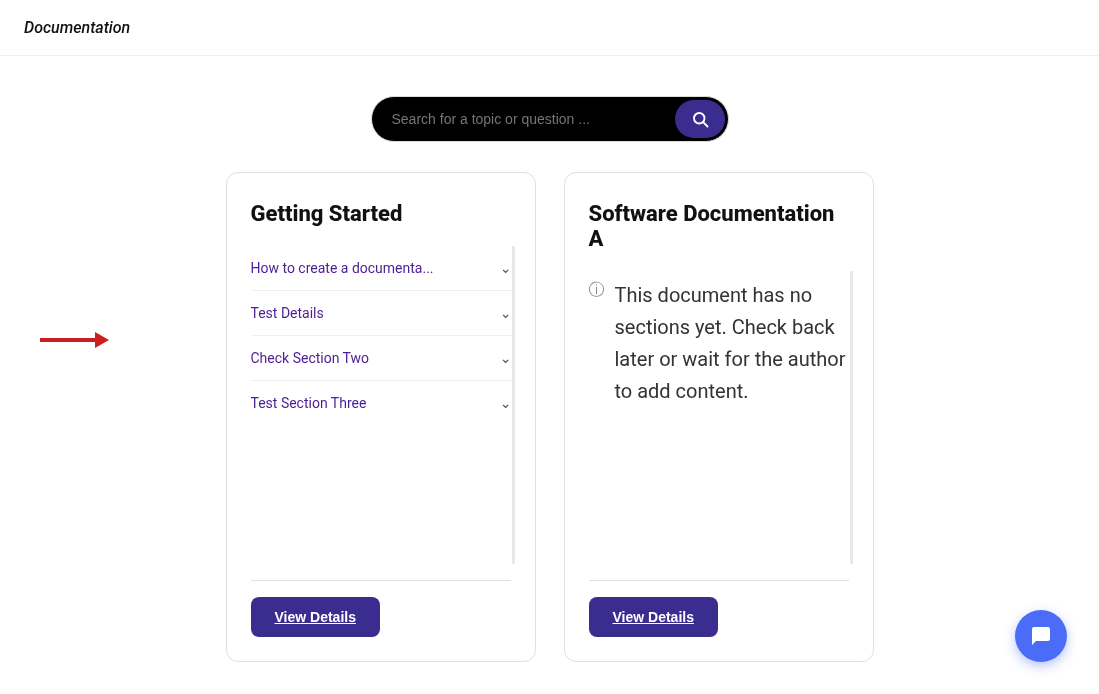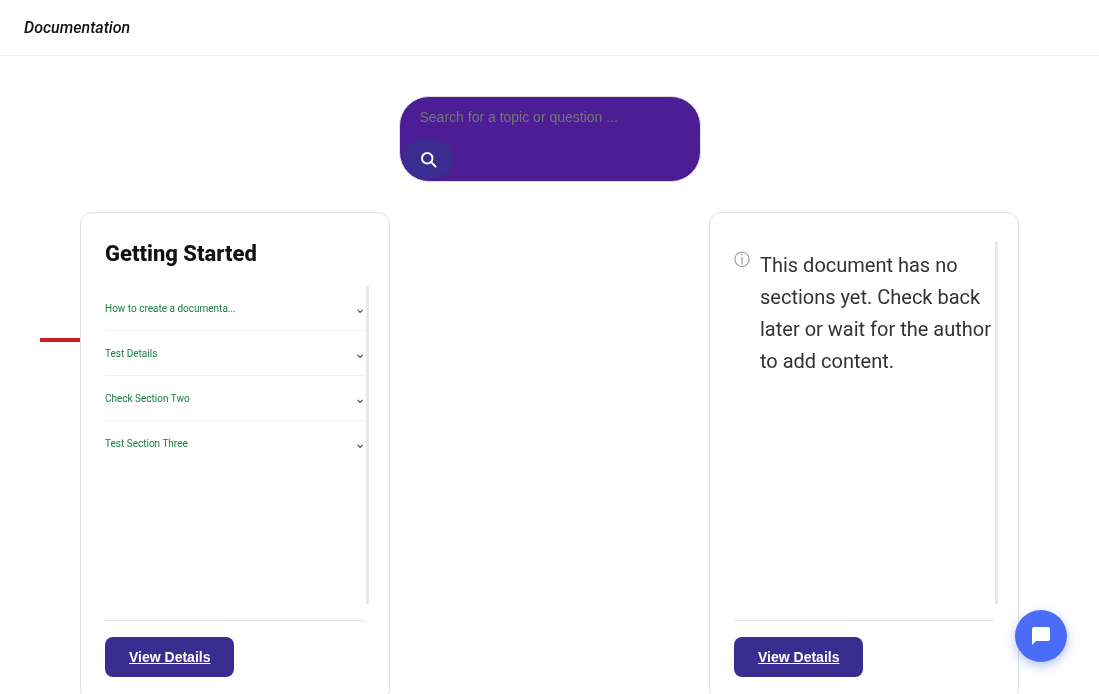--- a/index.html
+++ b/index.html
@@ -29,26 +29,25 @@
     }
 
     
     .search-container {
       display: flex;
       justify-content: center;
       margin: 40px auto 30px;
     }
     .search-wrapper {
       display: flex;
-      align-items: flex-start;
+      align-items: center;
       border: 1.5px solid #ddd;
       border-radius: 30px;
       overflow: hidden;
-      background: #4c1d95;
-      flex-direction: column;
+      background: #000000;
     }
     .search-input {
       border: none;
       outline: none;
       padding: 12px 20px;
       font-size: 14px;
       color: #aaa;
       width: 300px;
       background: transparent;
     }
@@ -65,21 +64,21 @@
     }
     .search-icon-svg {
       fill: none;
       stroke: white;
       stroke-width: 2;
     }
 
     
     .cards-container {
       display: flex;
-      justify-content: space-between;
+      justify-content: center;
       gap: 28px;
       padding: 0 80px;
     }
 
     
     .card {
       background: #fff;
       border: 1px solid #e0e0e0;
       border-radius: 12px;
       width: 310px;
@@ -121,22 +120,22 @@
       justify-content: space-between;
       align-items: center;
       padding: 14px 0;
       border-bottom: 1px solid #f0f0f0;
       cursor: pointer;
     }
     .section-item:last-child {
       border-bottom: none;
     }
     .section-item-label {
-      font-size: 10px;
-      color: #15803d;
+      font-size: 14px;
+      color: #4c1d95;
     }
     .chevron-icon {
       color: #555;
       font-size: 14px;
     }
 
     .divider {
       height: 1px;
       background: #e0e0e0;
       margin: 16px 0;
@@ -281,20 +280,21 @@
         <span class="chevron-icon">⌄</span>
       </div>
     </div>
 
     <div class="divider"></div>
 
     <button class="view-details-btn">View Details</button>
   </div>
 
   <div class="card soft-card">
+    <div class="card-title">Software Documentation A</div>
 
     <div class="soft-scroll-area">
       <div class="info-message">
         <span class="info-icon">ⓘ</span>
         <span class="info-text">This document has no sections yet. Check back later or wait for the author to add content.</span>
       </div>
     </div>
 
     <div class="divider"></div>
 

